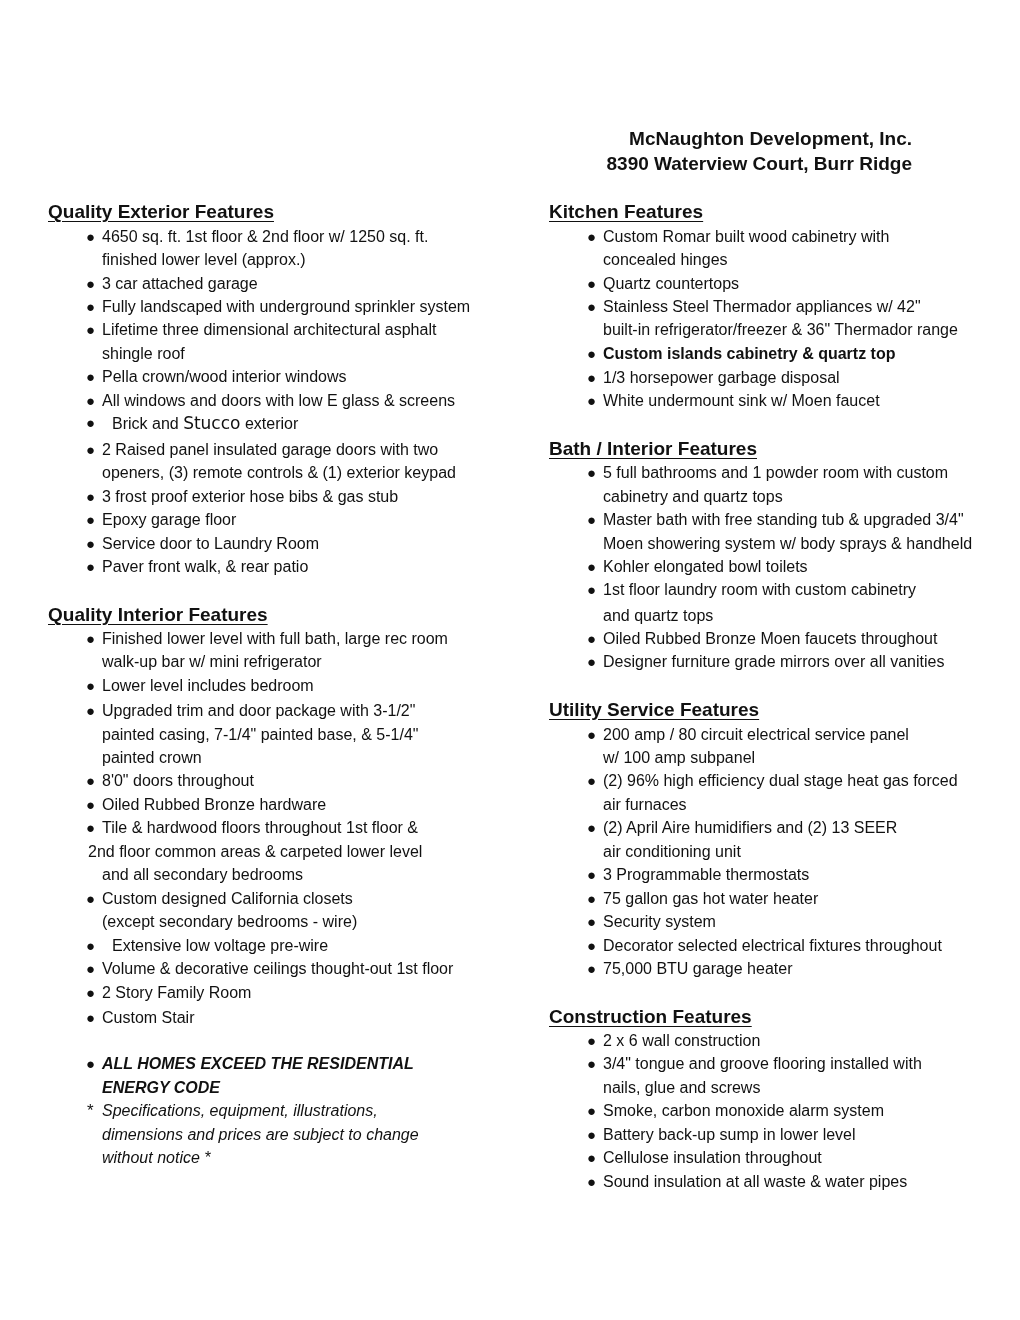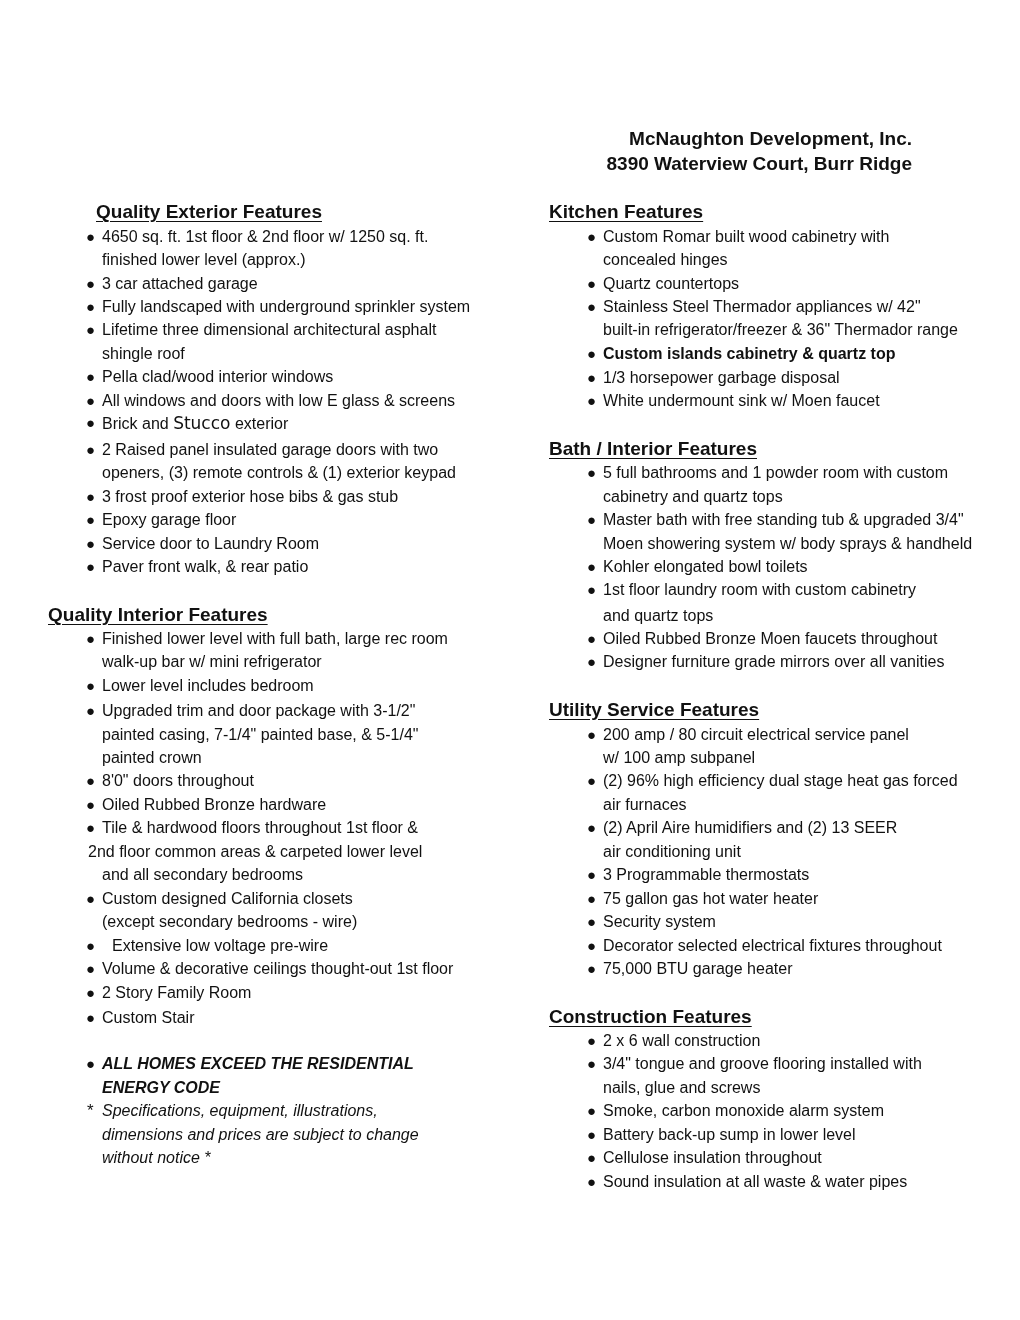--- a/index.html
+++ b/index.html
@@ -12,44 +12,44 @@
   .bi { font-weight:bold; font-style:italic; }
   .it { font-style:italic; }
   .stucco { font-family:"DejaVu Sans", sans-serif; font-size:17px; }
 </style>
 </head>
 <body>
 
 <div class="title" style="top:128px;">McNaughton Development, Inc.</div>
 <div class="title" style="top:153px;">8390 Waterview Court, Burr Ridge</div>
 
-<div class="h" style="left:48px; top:201px;margin-left:48px;">Quality Exterior Features</div>
+<div class="h" style="left:48px; top:201px;">Quality Exterior Features</div>
 <div class="h" style="left:48px; top:604px;">Quality Interior Features</div>
 <div class="h" style="left:549px; top:201px;">Kitchen Features</div>
 <div class="h" style="left:549px; top:438px;">Bath / Interior Features</div>
 <div class="h" style="left:549px; top:699px;">Utility Service Features</div>
 <div class="h" style="left:549px; top:1006px;">Construction Features</div>
 
 <div id="lists">
     <span class="bul" style="left: 86px; top: 227px;">●</span>
     <div class="ln" style="left: 102px; top: 227px;">4650 sq. ft. 1st floor &amp; 2nd floor w/ 1250 sq. ft.</div>
     <div class="ln" style="left: 102px; top: 250px;">finished lower level (approx.)</div>
     <span class="bul" style="left: 86px; top: 274px;">●</span>
     <div class="ln" style="left: 102px; top: 274px;">3 car attached garage</div>
     <span class="bul" style="left: 86px; top: 297px;">●</span>
     <div class="ln" style="left: 102px; top: 297px;">Fully landscaped with underground sprinkler system</div>
     <span class="bul" style="left: 86px; top: 320px;">●</span>
     <div class="ln" style="left: 102px; top: 320px;">Lifetime three dimensional architectural asphalt</div>
     <div class="ln" style="left: 102px; top: 344px;">shingle roof</div>
     <span class="bul" style="left: 86px; top: 367px;">●</span>
-    <div class="ln" style="left: 102px; top: 367px;">Pella clad/wood interior windows</div>
+    <div class="ln" style="left: 102px; top: 367px;">Pella crown/wood interior windows</div>
     <span class="bul" style="left: 86px; top: 391px;">●</span>
     <div class="ln" style="left: 102px; top: 391px;">All windows and doors with low E glass &amp; screens</div>
     <span class="bul" style="left: 86px; top: 413px;">●</span>
-    <div class="ln" style="left: 102px; top: 413px;"><span>Brick and </span><span class="stucco">Stucco</span><span> exterior</span></div>
+    <div class="ln" style="left: 112px; top: 413px;"><span>Brick and </span><span class="stucco">Stucco</span><span> exterior</span></div>
     <span class="bul" style="left: 86px; top: 440px;">●</span>
     <div class="ln" style="left: 102px; top: 440px;">2 Raised panel insulated garage doors with two</div>
     <div class="ln" style="left: 102px; top: 463px;">openers, (3) remote controls &amp; (1) exterior keypad</div>
     <span class="bul" style="left: 86px; top: 487px;">●</span>
     <div class="ln" style="left: 102px; top: 487px;">3 frost proof exterior hose bibs &amp; gas stub</div>
     <span class="bul" style="left: 86px; top: 510px;">●</span>
     <div class="ln" style="left: 102px; top: 510px;">Epoxy garage floor</div>
     <span class="bul" style="left: 86px; top: 534px;">●</span>
     <div class="ln" style="left: 102px; top: 534px;">Service door to Laundry Room</div>
     <span class="bul" style="left: 86px; top: 557px;">●</span>

